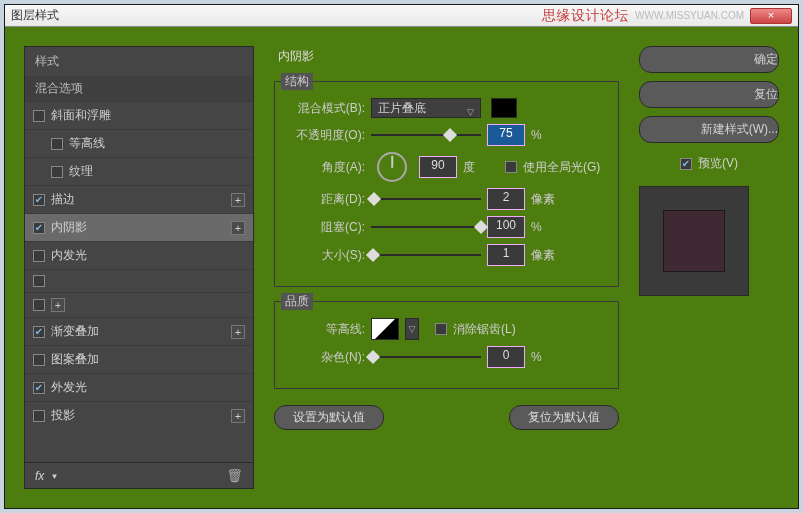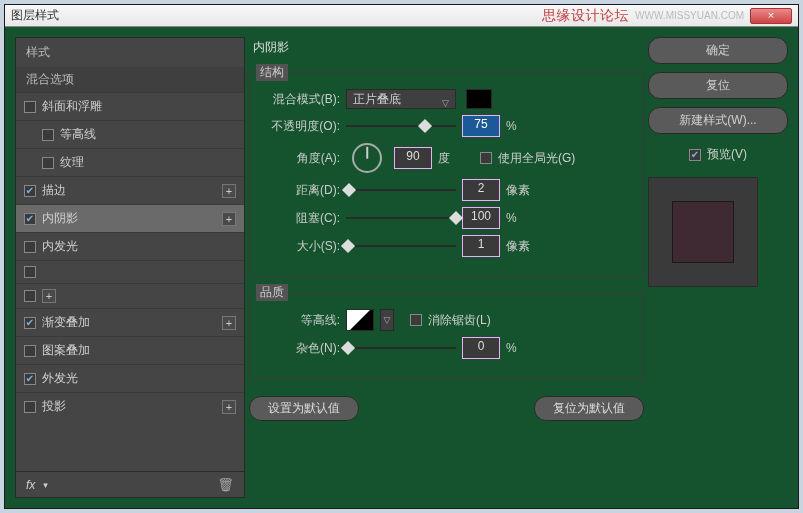--- a/index.html
+++ b/index.html
@@ -3,21 +3,21 @@
 <meta charset="utf-8">
 <style>
 *{box-sizing:border-box;margin:0;padding:0;font-family:"Microsoft YaHei",Arial,sans-serif;font-size:12px;color:#d0d0d0;-webkit-user-select:none}
 body{background:#c8d4e0;padding:4px}
 .window{width:795px;height:505px;background:#535353;border:1px solid #1a1a1a;display:flex;flex-direction:column}
 .titlebar{height:22px;background:linear-gradient(#f8f8f8,#e8e8e8);display:flex;align-items:center;padding:0 6px;border-bottom:1px solid #888}
 .titlebar-title{color:#333;font-size:12px;flex:1}
 .titlebar-watermark{color:#c83c3c;font-size:14px;letter-spacing:0.5px}
 .titlebar-watermark2{color:#bbb;font-size:10px;margin-left:6px}
 .close-btn{width:42px;height:16px;background:linear-gradient(#e88,#c44);border:1px solid #a33;border-radius:2px;color:#fff;text-align:center;line-height:12px;font-size:11px;margin-left:6px}
-.body{flex:1;display:flex;padding:10px;background:#14532d;gap:4px}
+.body{flex:1;display:flex;padding:19px;background:#4d7c0f;gap:20px}
 .sidebar{width:230px;display:flex;flex-direction:column;background:#454545;border:1px solid #2a2a2a}
 .side-header{padding:6px 10px;color:#bbb;font-size:12px}
 .side-sub{padding:4px 10px;color:#bbb;background:#3f3f3f}
 .side-item{display:flex;align-items:center;padding:5px 8px;gap:6px;border-top:1px solid #3a3a3a}
 .side-item.indent{padding-left:26px}
 .side-item.sel{background:#6a6a6a}
 .chk{width:12px;height:12px;border:1px solid #888;background:#3a3a3a;display:inline-flex;align-items:center;justify-content:center;font-size:10px;color:#7bb3e0}
 .chk.on::after{content:"✔";color:#7bb3e0}
 .side-label{flex:1}
 .plus{width:14px;height:14px;border:1px solid #777;display:inline-flex;align-items:center;justify-content:center;font-size:11px;color:#ccc;background:#4a4a4a}
@@ -39,21 +39,21 @@
 .val{width:38px;height:22px;background:#3a3a3a;border:1px solid #f0abfc;text-align:center;line-height:16px;color:#ddd}
 .val.hl{background:#1a5a99;color:#fff}
 .unit{width:28px;color:#ccc}
 .angle{width:30px;height:30px;border:2px solid #aaa;border-radius:50%;position:relative;margin:0 6px}
 .angle-hand{position:absolute;width:12px;height:1.5px;background:#ccc;left:50%;top:50%;transform-origin:0 50%;transform:rotate(-90deg)}
 .contour{width:28px;height:22px;background:linear-gradient(135deg,#fff 48%,#000 52%);border:1px solid #2a2a2a}
 .dd{width:14px;height:22px;background:#3f3f3f;border:1px solid #2a2a2a;display:flex;align-items:center;justify-content:center}
 .btns{display:flex;gap:10px;justify-content:space-between;margin-top:8px}
 .btn{background:#5a5a5a;border:1px solid #2a2a2a;border-radius:12px;padding:3px 18px;color:#ddd;font-size:12px;cursor:pointer}
 .right{width:140px;display:flex;flex-direction:column;gap:8px;align-items:stretch}
-.rbtn{background:#5a5a5a;border:1px solid #2a2a2a;border-radius:12px;padding:4px 0;text-align:center;cursor:pointer}
+.rbtn{background:#5a5a5a;border:1px solid #2a2a2a;border-radius:12px;padding:4px 0;text-align:right;cursor:pointer}
 .preview-row{display:flex;align-items:center;justify-content:center;gap:6px;margin-top:4px}
 .preview{width:110px;height:110px;background:#3a3a3a;border:1px solid #2a2a2a;display:flex;align-items:center;justify-content:center;margin-top:6px}
 .preview-inner{width:62px;height:62px;background:#3f2a33;border:1px solid #1a1a1a}
 </style>
 </head>
 <body>
 
 <div class="window">
   <div class="titlebar">
     <span class="titlebar-title">图层样式</span>

